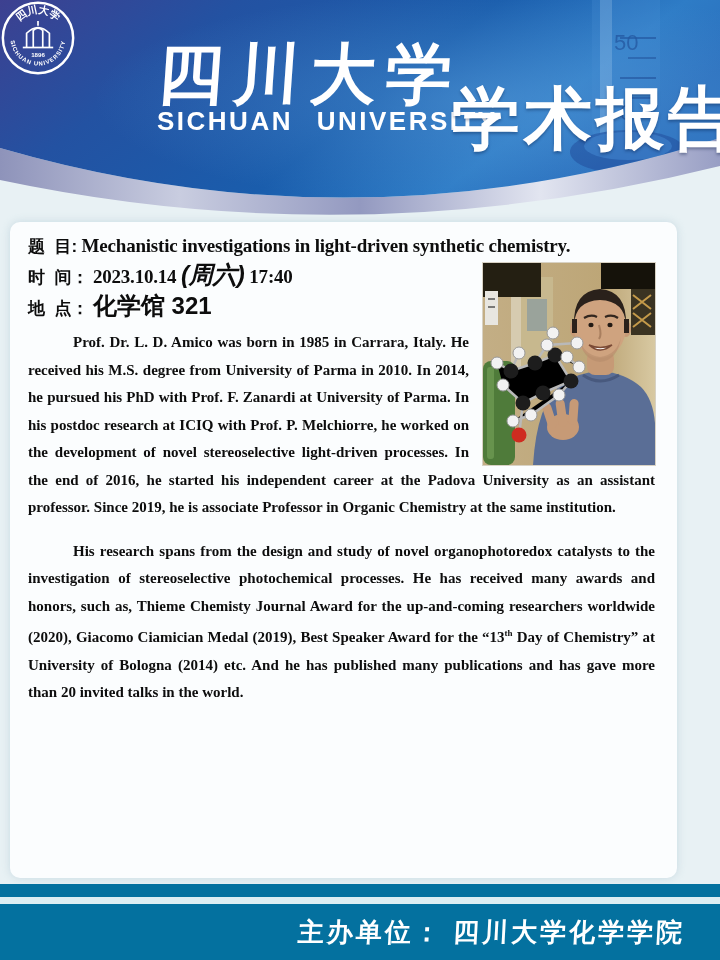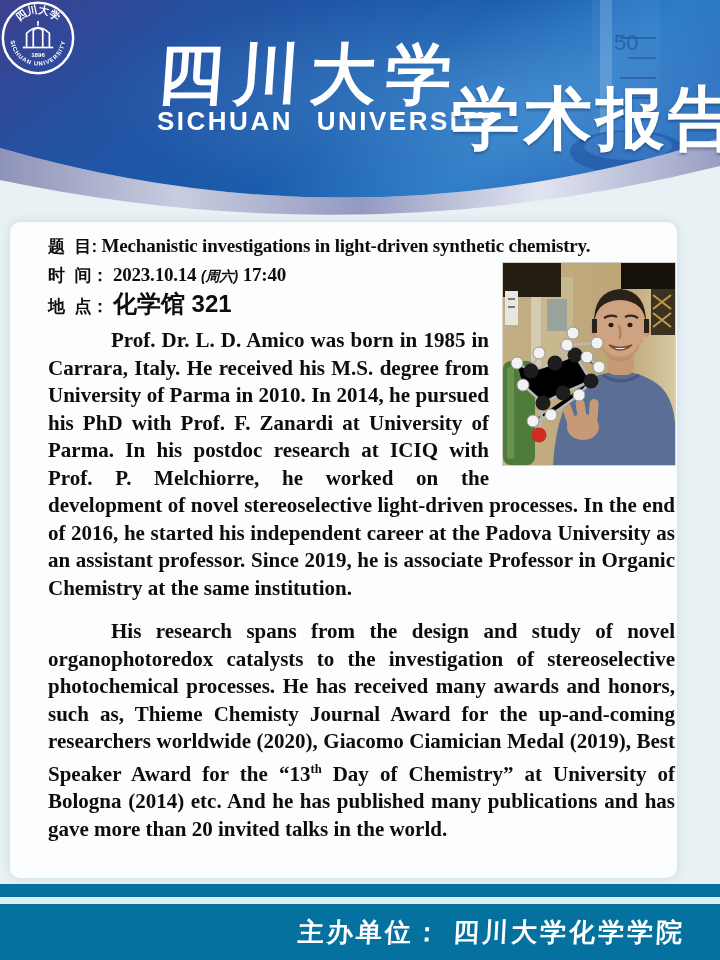--- a/index.html
+++ b/index.html
@@ -19,31 +19,31 @@
            font-family:"Liberation Sans",sans-serif;white-space:nowrap;}
   .banner-title{position:absolute;left:452px;top:74px;color:#ffffff;
            font-size:68px;font-weight:900;letter-spacing:4px;white-space:nowrap;
            text-shadow:0 2px 3px rgba(0,20,60,.35);}
 
   
   .panel{position:absolute;left:10px;top:222px;width:667px;height:656px;
          background:#fbfdfe;border-radius:10px;
          box-shadow:0 0 8px rgba(160,190,205,.45);}
   .content{position:absolute;left:0;top:0;width:627px;height:646px;
-           padding:10px 10px 0 38px;color:#0d0d0d;}
+           padding:10px 10px 0 18px;color:#0d0d0d;}
   .info-row{line-height:28px;white-space:nowrap;}
   .lbl{font-size:17px;font-weight:600;white-space:pre;color:#0d0d0d;}
   .val-serif{font-size:19px;font-weight:bold;letter-spacing:-0.2px;
              font-family:"Liberation Serif","DejaVu Serif",serif;}
   .val-cjk{font-size:24px;font-weight:bold;}
-  .day-script{font-style:italic;font-weight:bold;font-size:14px;}
+  .day-script{font-style:italic;font-weight:bold;font-size:24px;}
   .photo-wrap{float:right;width:172px;height:202px;margin:2px 0 0 14px;
               outline:1px solid #d8d2c4;}
   .bio{margin:6px 0 0 0;text-align:justify;text-indent:3em;
-       font-size:21px;font-weight:bold;line-height:27.5px;
+       font-size:15px;font-weight:bold;line-height:27.5px;
        font-family:"Liberation Serif","DejaVu Serif",serif;}
   .bio.second{margin-top:16px;}
   .bio sup{font-size:0.6em;}
 
   
   .footer-stripe{position:absolute;left:0;top:884px;width:720px;height:13px;background:#04719f;}
   .footer-gap{position:absolute;left:0;top:897px;width:720px;height:7px;background:#ddeef3;}
   .footer-main{position:absolute;left:0;top:904px;width:720px;height:56px;background:#04719f;
                display:flex;align-items:center;justify-content:flex-end;}
   .organizer{color:#ffffff;font-size:26px;font-weight:bold;letter-spacing:3px;

